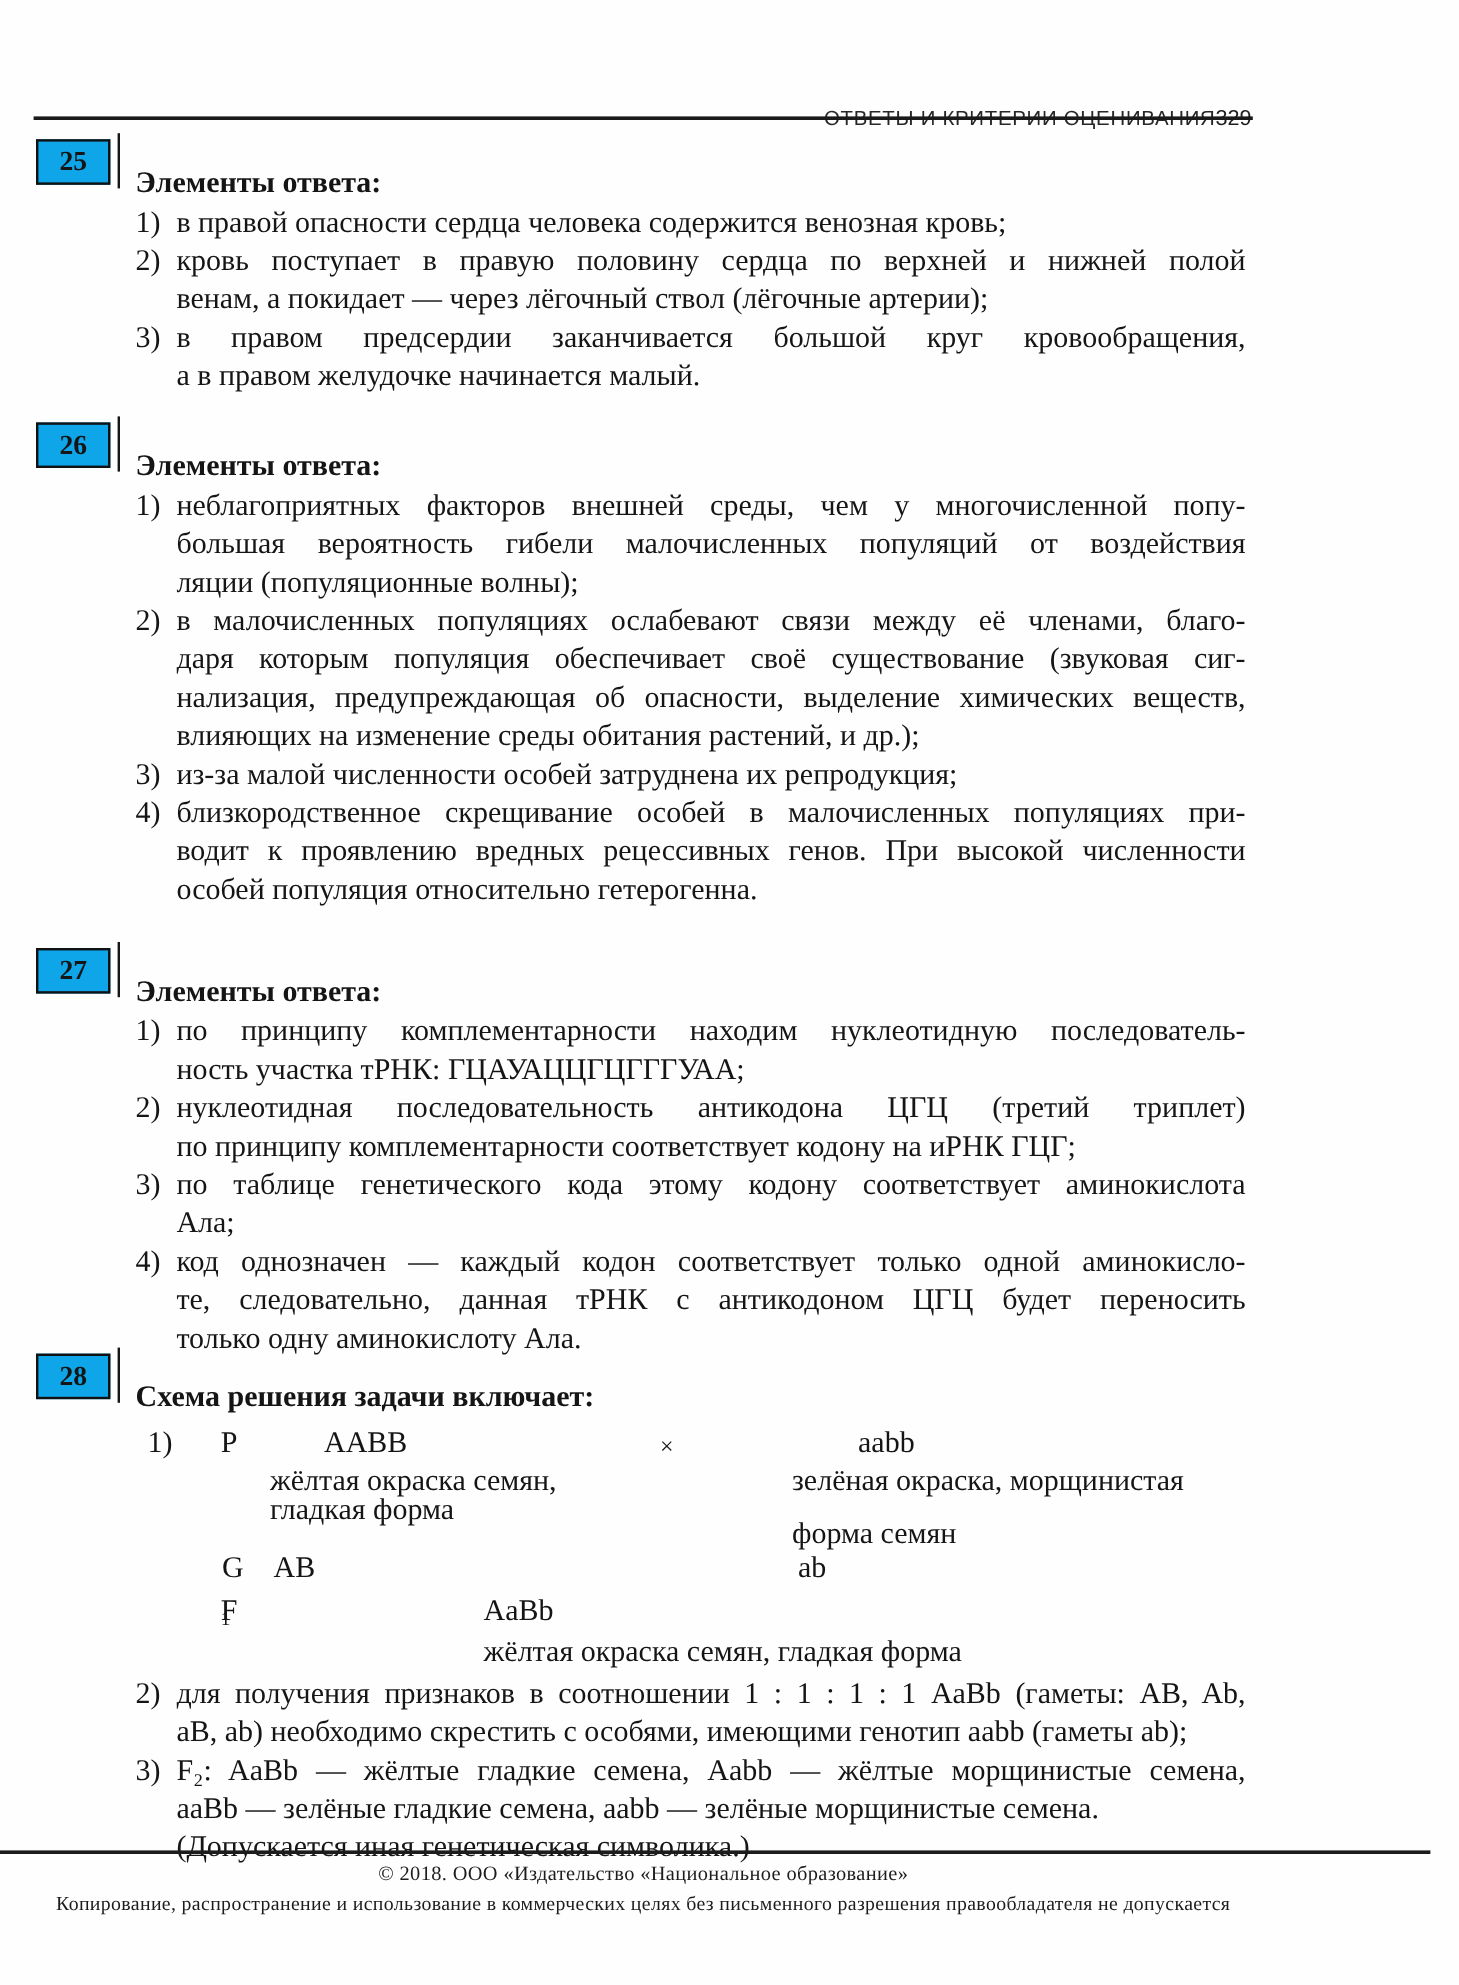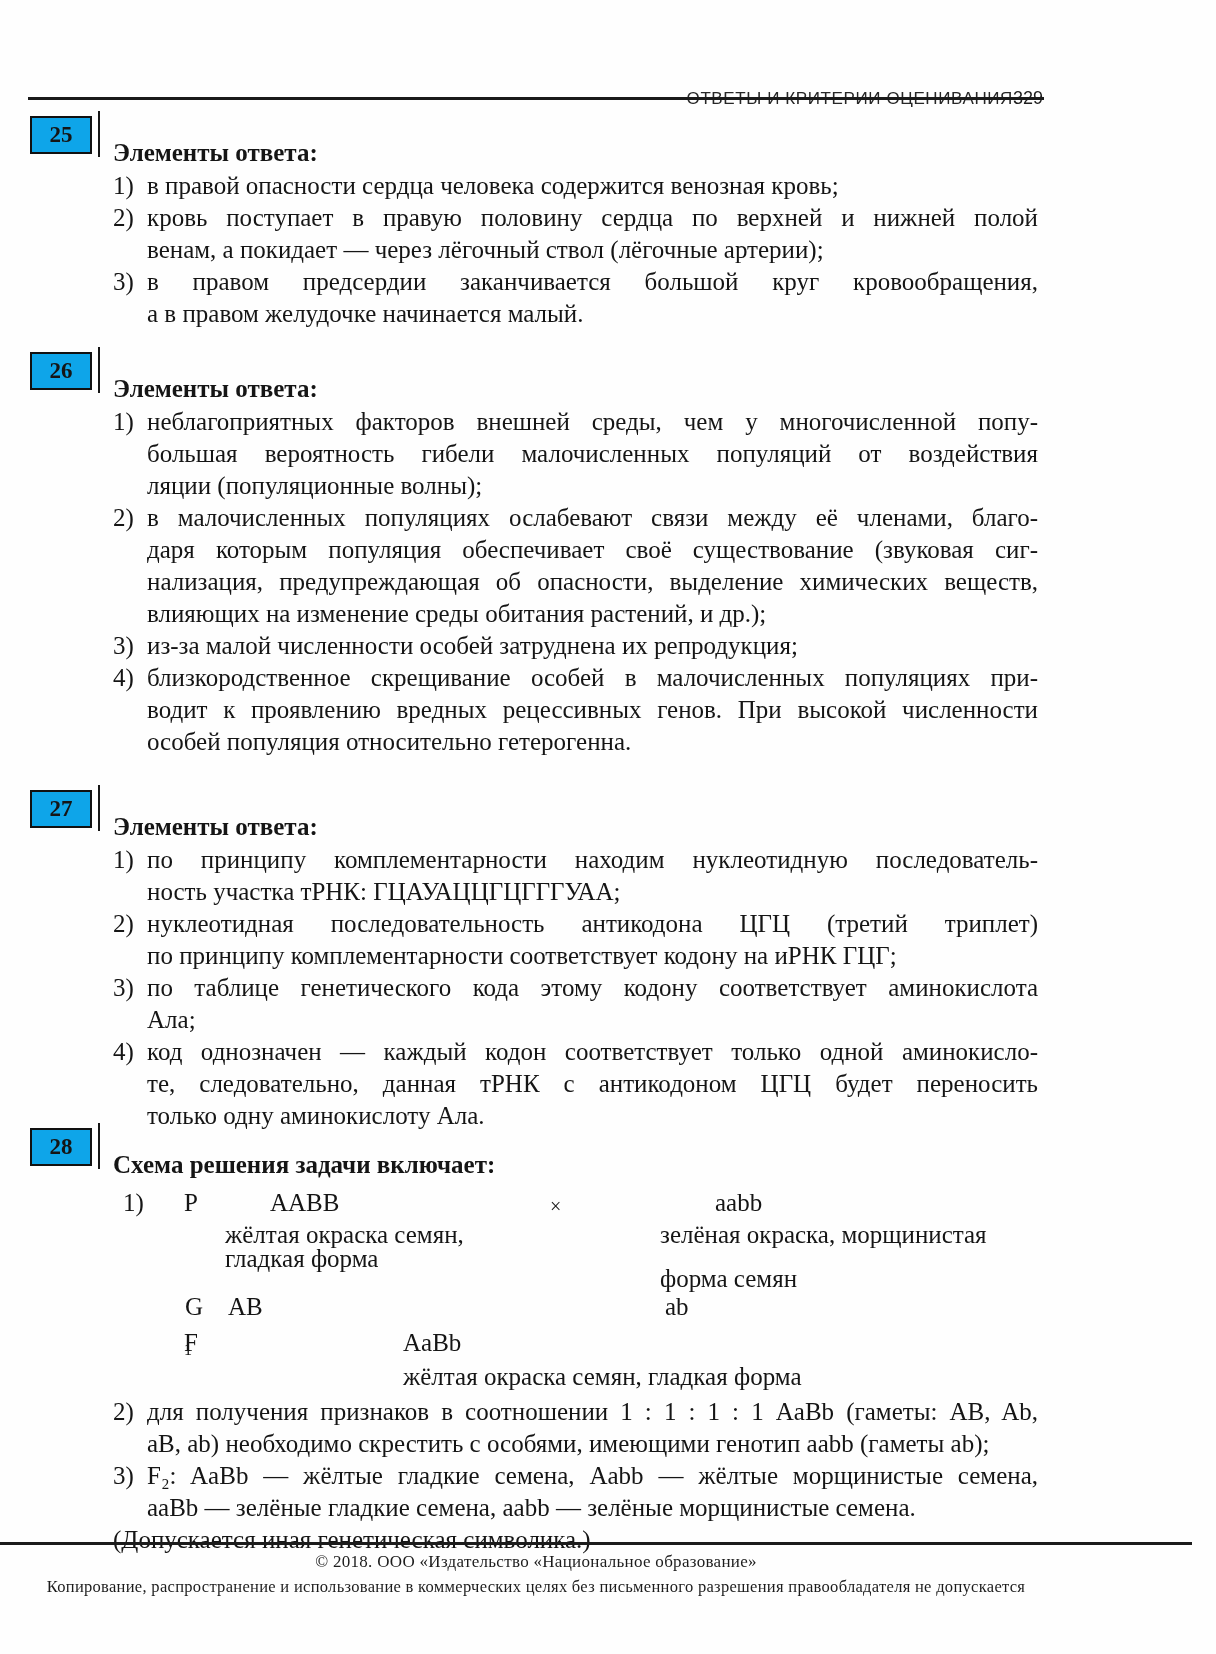--- a/index.html
+++ b/index.html
@@ -19,21 +19,21 @@
   .numbox{position:absolute;left:0;top:0;width:58px;height:34px;border:2px solid #111;
           display:flex;align-items:center;justify-content:center;
           font-weight:bold;font-size:23px;background:#0ea5e9;}
   .tick{position:absolute;left:68px;top:-5px;width:2px;height:46px;background:#161616;}
   .content{margin-left:83px;width:925px;font-size:25px;}
   .btitle{font-weight:bold;line-height:34px;margin-top:20px;}
   .item{position:relative;padding-left:34px;}
   .mk{position:absolute;left:0;top:0;line-height:32px;}
   .ln{line-height:32px;height:32px;overflow:hidden;white-space:nowrap0;}
   .ln.j{text-align:justify;text-align-last:justify;}
-  .note-ln{line-height:32px;height:32px;}
+  .note-ln{line-height:32px;height:32px;margin-left:34px;}
 
   
   .sch{position:relative;margin-top:6px;height:208px;}
   .sch span{position:absolute;line-height:30px;white-space:nowrap;}
   .sub{position:relative;top:7px;font-size:16px;}
   .cross{font-size:20px;}
 
   
   .frule{position:absolute;left:0;top:1542px;width:1192px;height:3px;background:#1c1c1c;}
   .footer{position:absolute;left:0;top:1552px;width:1072px;text-align:center;

